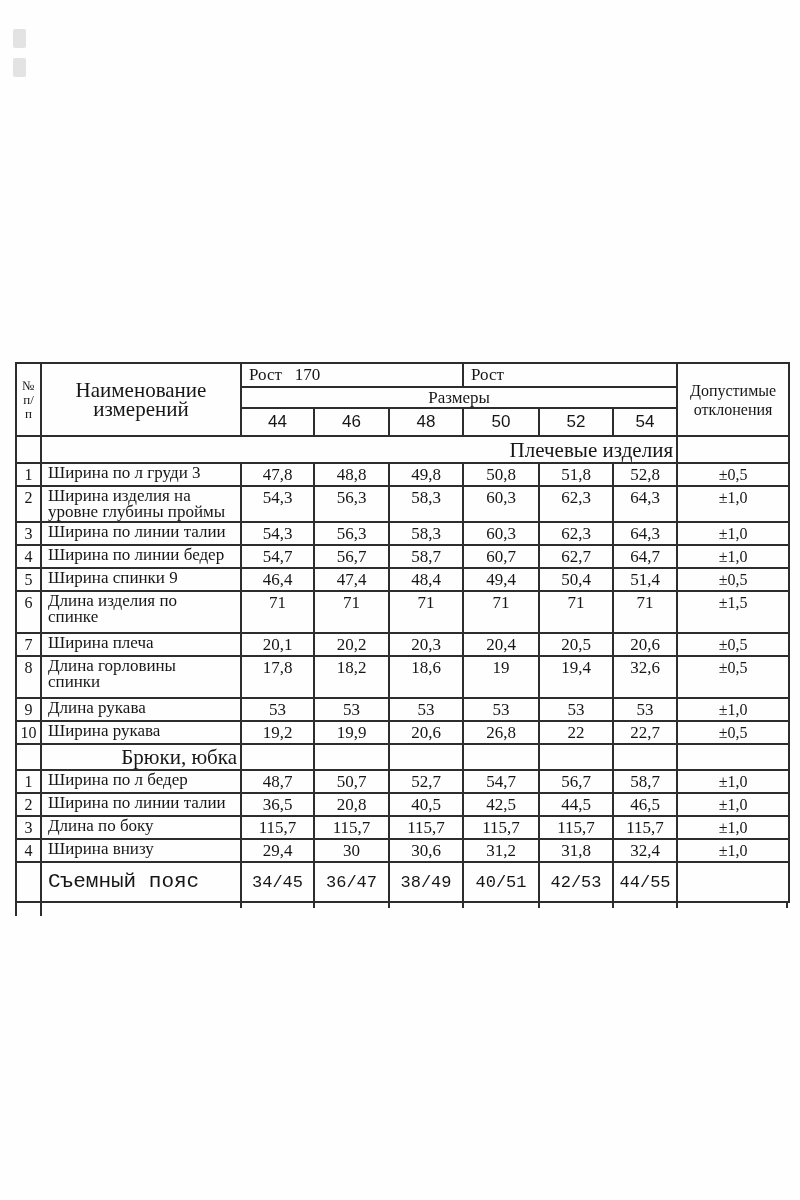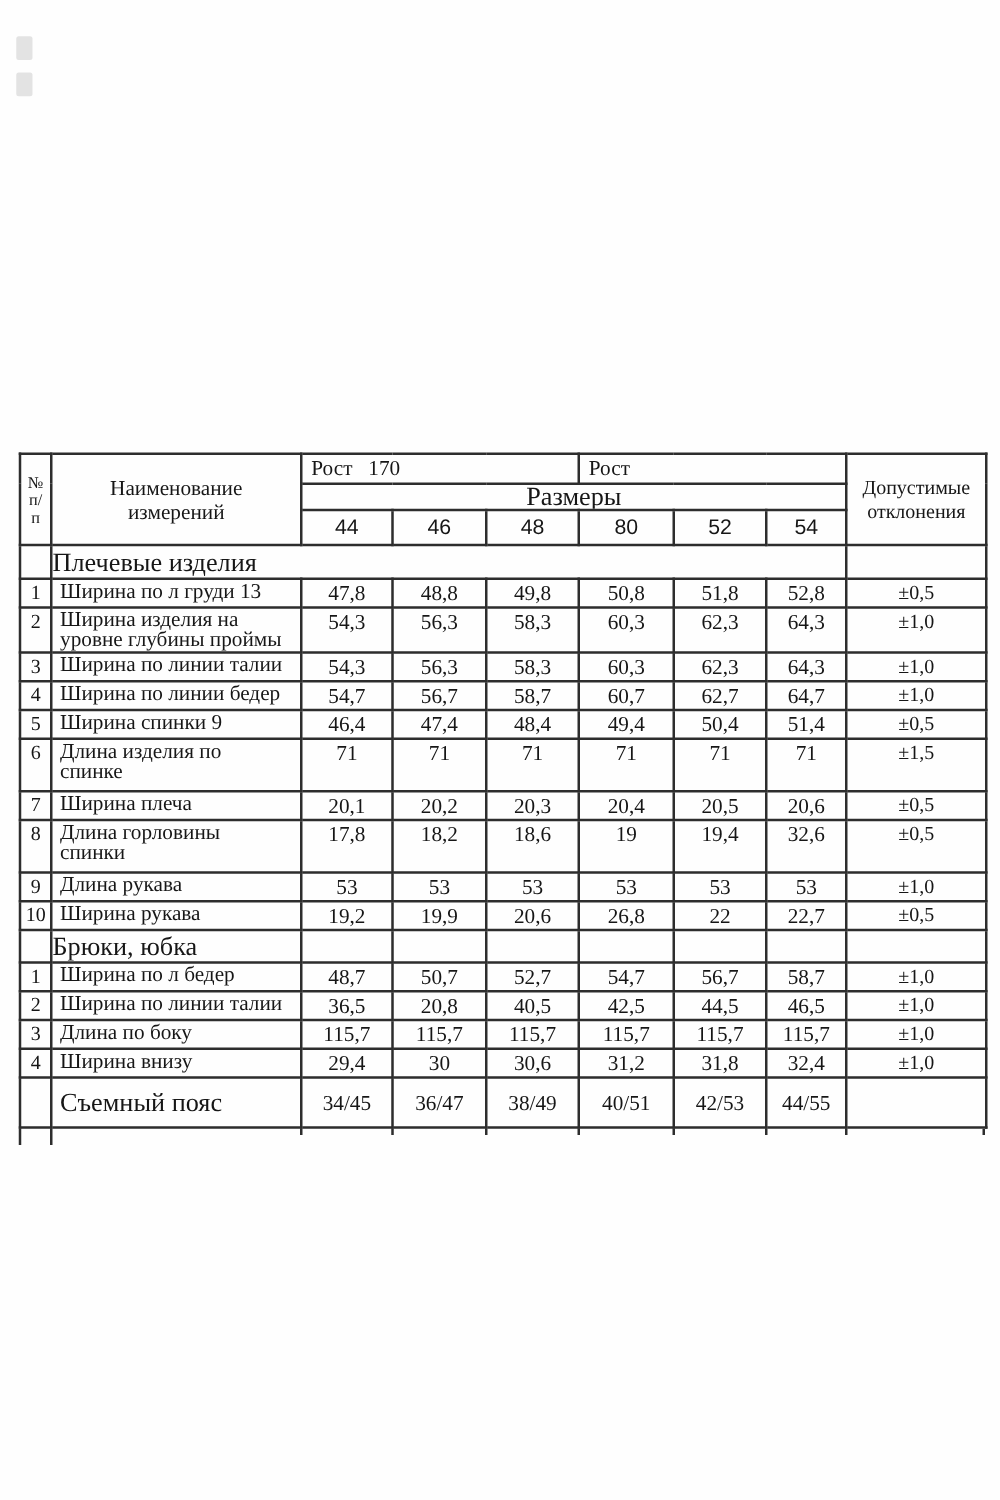--- a/index.html
+++ b/index.html
@@ -14,36 +14,36 @@
   .table-wrap { position:absolute; left:15px; top:362px; width:773px; }
 
   table { border-collapse:collapse; table-layout:fixed; width:773px; }
   th, td { border:2px solid #2d2d2d; vertical-align:top; padding:1px 3px; overflow:hidden; }
   thead th { font-weight:normal; vertical-align:middle; text-align:center; }
 
   .pre  { white-space:pre-line; }
   .pre-space { white-space:pre; }
 
   .hdr-num  { font-size:13px; line-height:14px; padding:2px 1px; }
-  .hdr-name { font-size:17px; line-height:19px; }
+  .hdr-name { font-size:21px; line-height:19px; }
   .hdr-rost { font-size:17px; text-align:left; padding-left:7px; }
-  .hdr-razmery { font-size:21px; line-height:17px; }
+  .hdr-razmery { font-size:17px; line-height:17px; }
   .hdr-size { font-family:"Liberation Sans", sans-serif; font-size:17px; }
   .hdr-dev  { font-size:16px; line-height:19px; }
 
   tr.h1 th { height:22px; }
   tr.h2 th { height:19px; }
   tr.h3 th { height:28px; }
 
   td.c-num  { font-size:16px; text-align:center; line-height:19px; }
   td.c-name { font-size:17px; text-align:left; padding-left:6px; line-height:16px; }
   td.c-val  { font-size:17px; text-align:center; line-height:19px; }
   td.c-dev  { font-size:16px; text-align:center; line-height:19px; }
 
-  td.c-section { font-size:21px; text-align:left; padding-left:0; vertical-align:middle; line-height:22px; }
+  td.c-section { font-size:21px; text-align:right; padding-left:0; vertical-align:middle; line-height:22px; }
   tr.footer-row td { vertical-align:middle; }
   tr.footer-row td.c-name { font-size:21px; line-height:22px; }
 
   .stub-strip { position:relative; height:18px; }
   .stub { position:absolute; top:0; width:2px; background:#2d2d2d; }
 </style>
 </head>
 <body>
 
 <div class="page">
@@ -76,34 +76,34 @@
           <th rowspan="3" class="hdr-dev pre">Допустимые
 отклонения</th>
         </tr>
         <tr class="h2">
           <th colspan="6" class="hdr-razmery">Размеры</th>
         </tr>
         <tr class="h3">
           <th class="hdr-size">44</th>
           <th class="hdr-size">46</th>
           <th class="hdr-size">48</th>
-          <th class="hdr-size">80</th>
+          <th class="hdr-size">50</th>
           <th class="hdr-size">52</th>
           <th class="hdr-size">54</th>
         </tr>
       </thead>
       <tbody id="table-body">
           <tr style="height: 27px;">
             <td class="c-num"></td>
             <td class="c-section" colspan="7">Плечевые изделия</td>
             <td class="c-dev"></td>
           </tr>
           <tr style="height: 23px;">
             <td class="c-num">1</td>
-            <td class="c-name pre">Ширина по л груди 13</td>
+            <td class="c-name pre">Ширина по л груди 3</td>
             <td class="c-val">47,8</td>
             <td class="c-val">48,8</td>
             <td class="c-val">49,8</td>
             <td class="c-val">50,8</td>
             <td class="c-val">51,8</td>
             <td class="c-val">52,8</td>
             <td class="c-dev">±0,5</td>
           </tr>
           <tr style="height: 31px;">
             <td class="c-num">2</td>
@@ -255,21 +255,21 @@
             <td class="c-num">4</td>
             <td class="c-name pre">Ширина внизу</td>
             <td class="c-val">29,4</td>
             <td class="c-val">30</td>
             <td class="c-val">30,6</td>
             <td class="c-val">31,2</td>
             <td class="c-val">31,8</td>
             <td class="c-val">32,4</td>
             <td class="c-dev">±1,0</td>
           </tr>
-          <tr class="footer-row" style="height: 40px;">
+          <tr class="footer-row" style="height: 40px; font-family: Liberation Mono, monospace;">
             <td class="c-num"></td>
             <td class="c-name">Съемный пояс</td>
             <td class="c-val">34/45</td>
             <td class="c-val">36/47</td>
             <td class="c-val">38/49</td>
             <td class="c-val">40/51</td>
             <td class="c-val">42/53</td>
             <td class="c-val">44/55</td>
             <td class="c-dev"></td>
           </tr>

